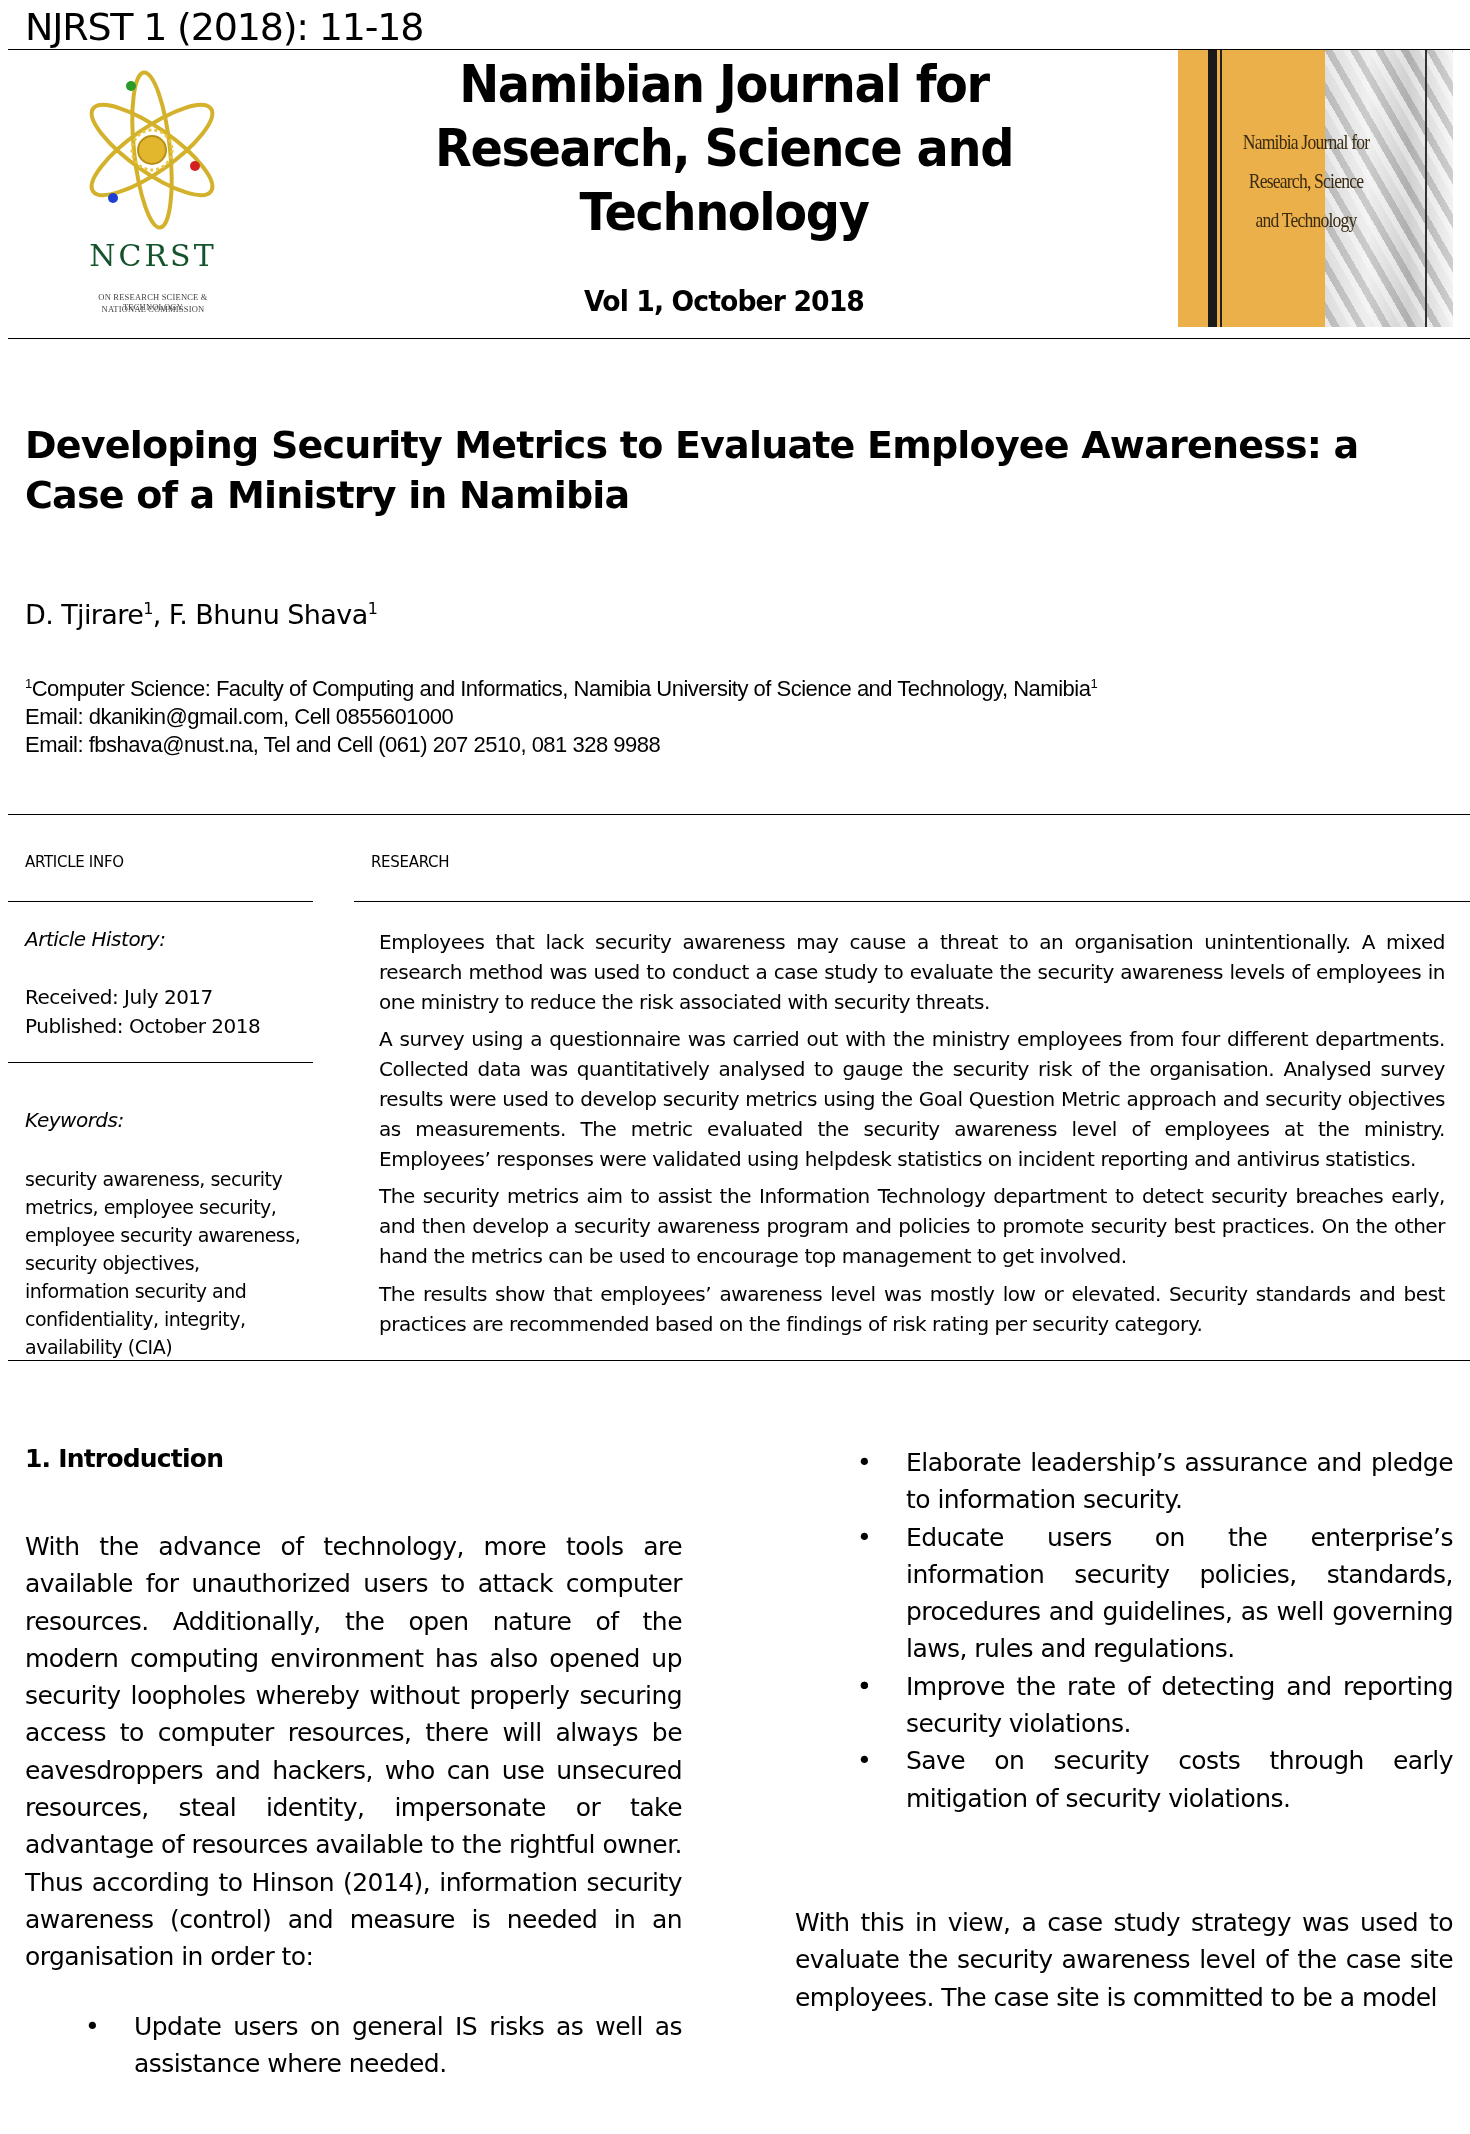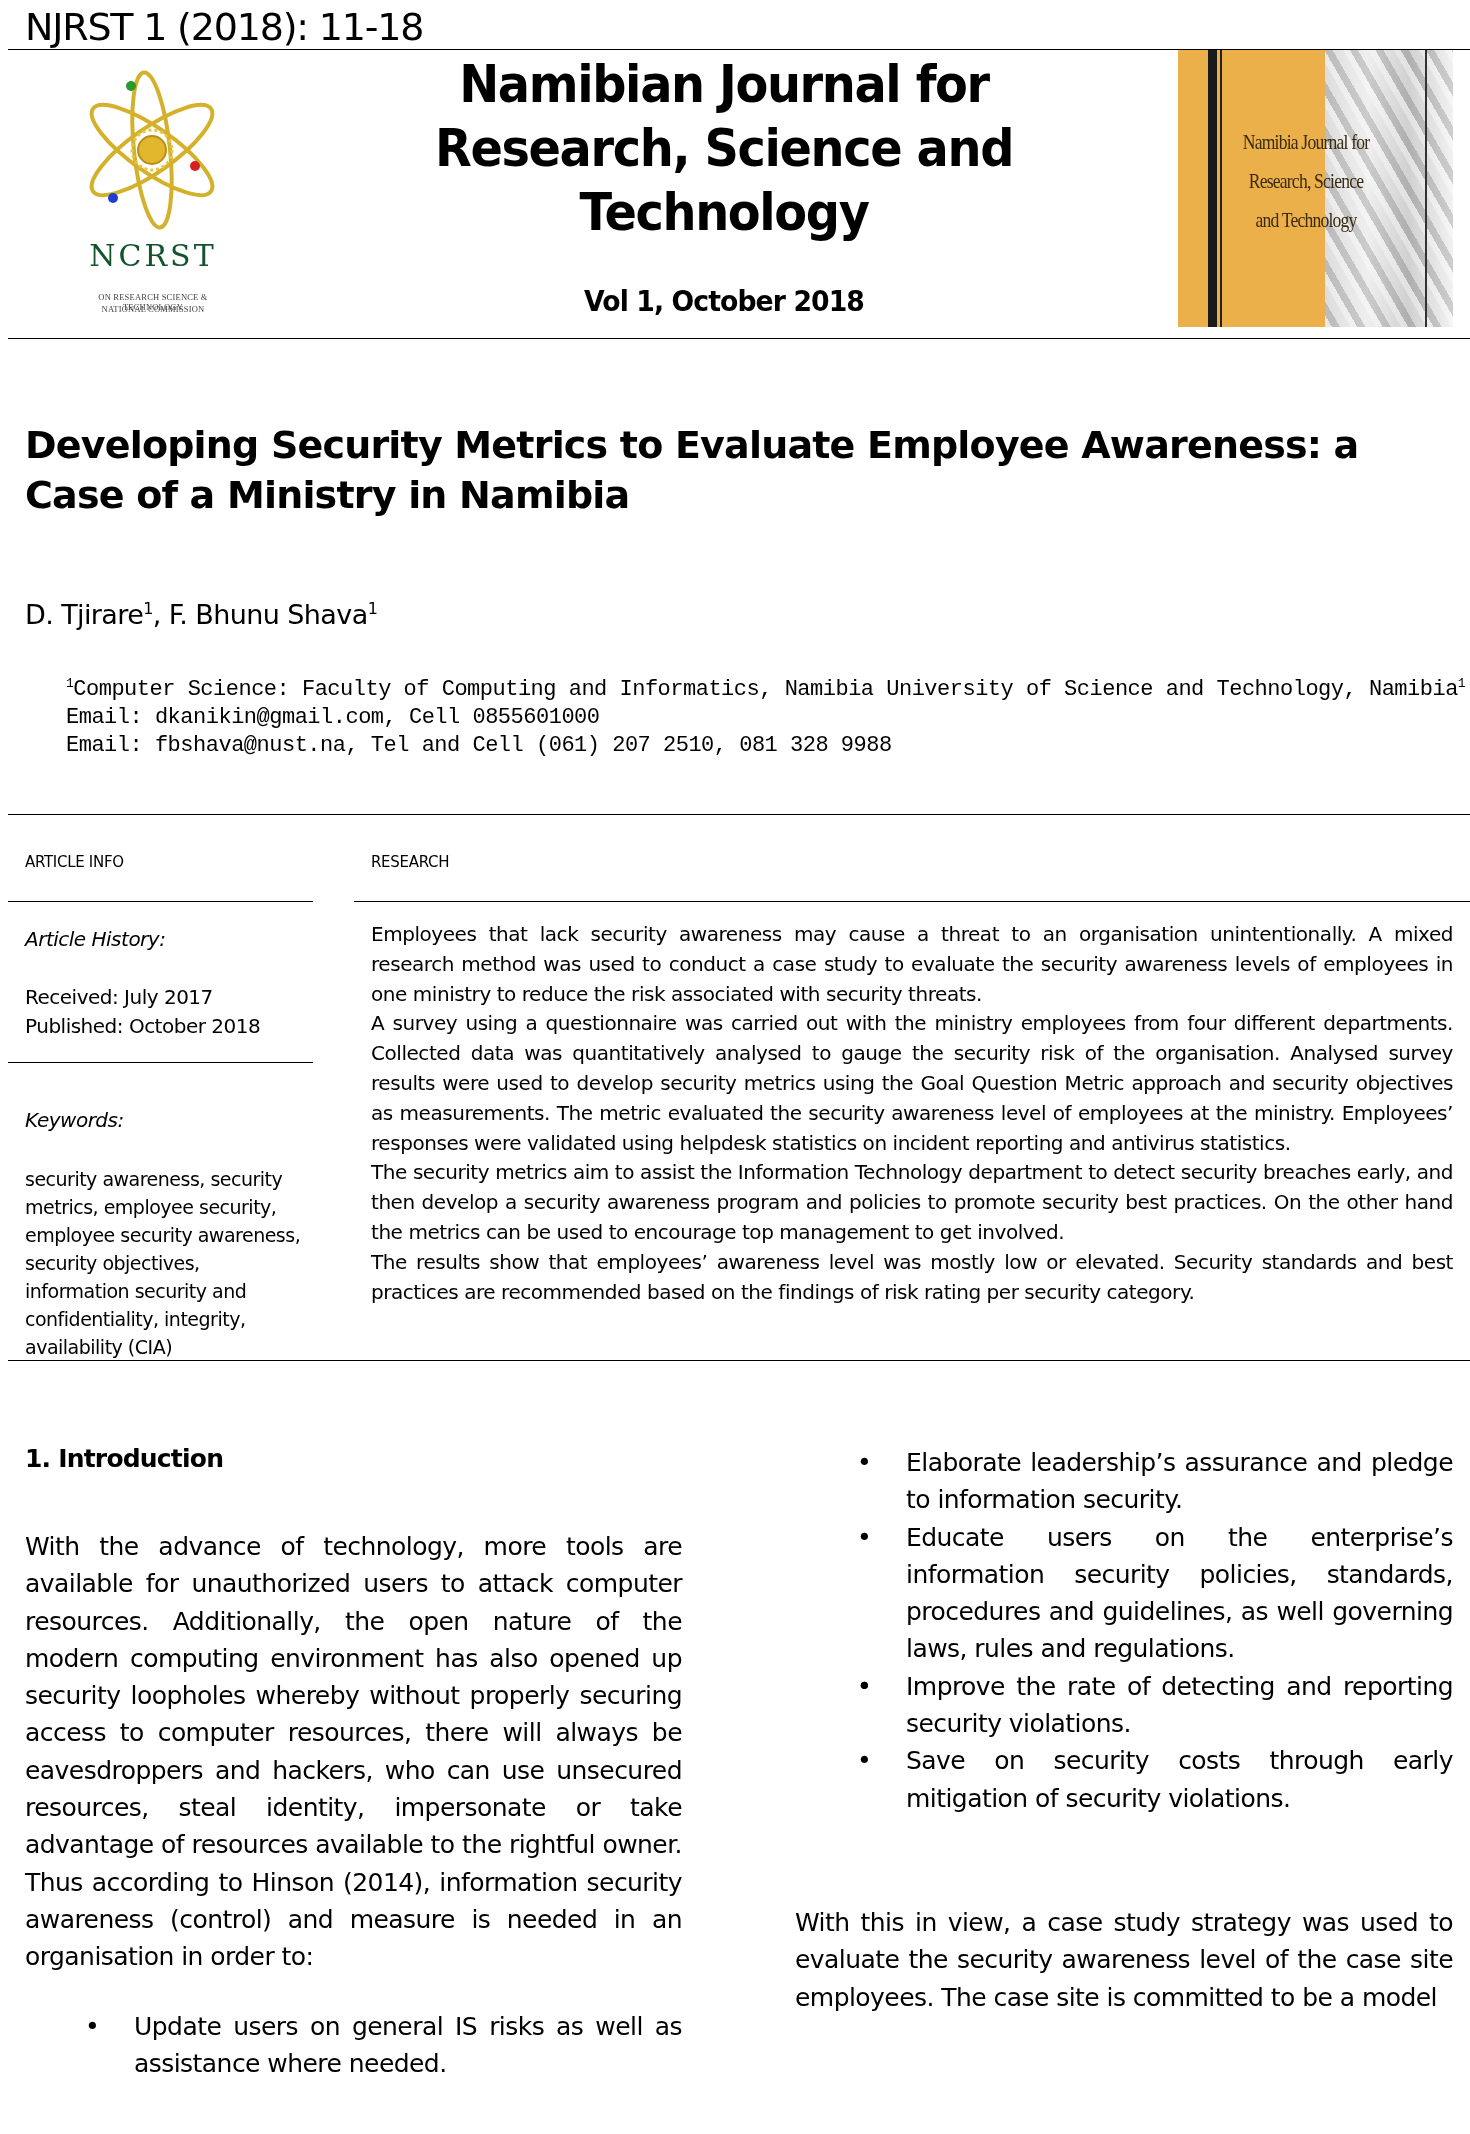--- a/index.html
+++ b/index.html
@@ -17,27 +17,27 @@
          background:linear-gradient(90deg,#ecb04a 0,#ecb04a 147px,#cfcfcf 147px,#e8e8e8 190px,#bdbdbd 230px,#ececec 275px);}
   .cover .bar1{position:absolute;left:30px;top:0;width:9px;height:100%;background:#1a1a1a;}
   .cover .bar2{position:absolute;left:42px;top:0;width:2px;height:100%;background:#222;}
   .cover .bar3{position:absolute;left:247px;top:0;width:2px;height:100%;background:#333;}
   .cover .swirl{position:absolute;left:147px;top:0;width:128px;height:100%;
       background:repeating-linear-gradient(60deg,rgba(255,255,255,.55) 0 6px,rgba(150,150,150,.35) 6px 13px,rgba(255,255,255,.3) 13px 22px);}
   .cover .ctext{position:absolute;left:60px;top:72px;width:170px;text-align:center;font-family:"Liberation Serif",serif;font-size:22px;line-height:39px;color:#3a2a10;letter-spacing:-1px;transform:scaleX(.8);transform-origin:left center;}
   .paper-title{left:25px;top:420px;width:1430px;font-weight:bold;font-size:38px;line-height:50px;font-family:"DejaVu Sans",sans-serif;letter-spacing:-.8px;}
   .authors{left:25px;top:592px;font-size:27px;line-height:34px;font-family:"DejaVu Sans",sans-serif;letter-spacing:-.6px;}
   .authors sup{font-size:16px;}
-  .affil{left:25px;top:670px;font-size:22px;line-height:28px;font-family:Liberation Mono, monospace;letter-spacing:-.5px;margin-left:41px;}
+  .affil{left:25px;top:670px;font-size:22px;line-height:28px;font-family:Liberation Sans, sans-serif;letter-spacing:-.5px;}
   .affil sup{font-size:13px;}
   .sec-label{font-size:15px;font-family:"DejaVu Sans",sans-serif;letter-spacing:-.3px;}
   .italic{font-style:italic;}
   .small{font-size:20px;line-height:29px;font-family:"DejaVu Sans",sans-serif;letter-spacing:-.5px;}
   .abstract{left:371px;top:920px;width:1082px;font-size:20px;line-height:29.8px;font-family:"DejaVu Sans",sans-serif;text-align:justify;letter-spacing:-.45px;}
-  .abstract p{margin:0;}
+  .abstract p{margin:8px;}
   .kw{left:25px;top:1165px;width:280px;font-size:19px;line-height:28px;font-family:"DejaVu Sans",sans-serif;letter-spacing:-.5px;}
   .h1{left:25px;top:1444px;font-weight:bold;font-size:25px;font-family:"DejaVu Sans",sans-serif;letter-spacing:-.8px;}
   .body{font-size:25px;line-height:37.3px;font-family:"DejaVu Sans",sans-serif;text-align:justify;letter-spacing:-.55px;}
   .col-left{left:25px;top:1528px;width:657px;}
   .blist{position:absolute;margin:0;padding:0;list-style:none;}
   .blist li{position:relative;padding-left:49px;}
   .blist li .dot{position:absolute;left:0;top:0;}
   .col-right-list{left:857px;top:1444px;width:596px;}
   .col-right-p{left:795px;top:1904px;width:658px;}
 </style>

